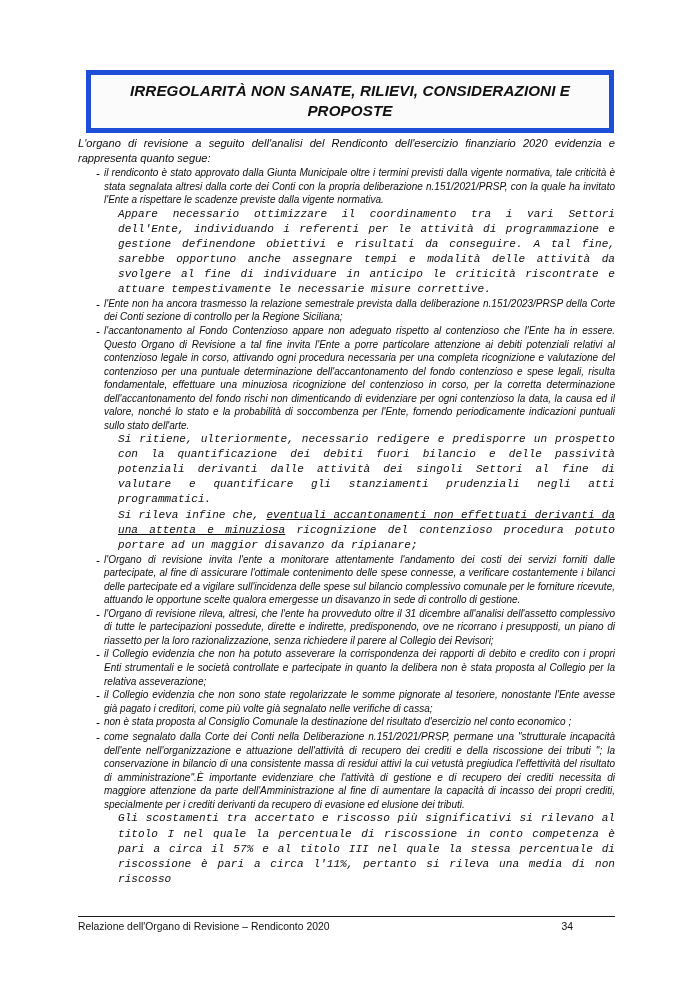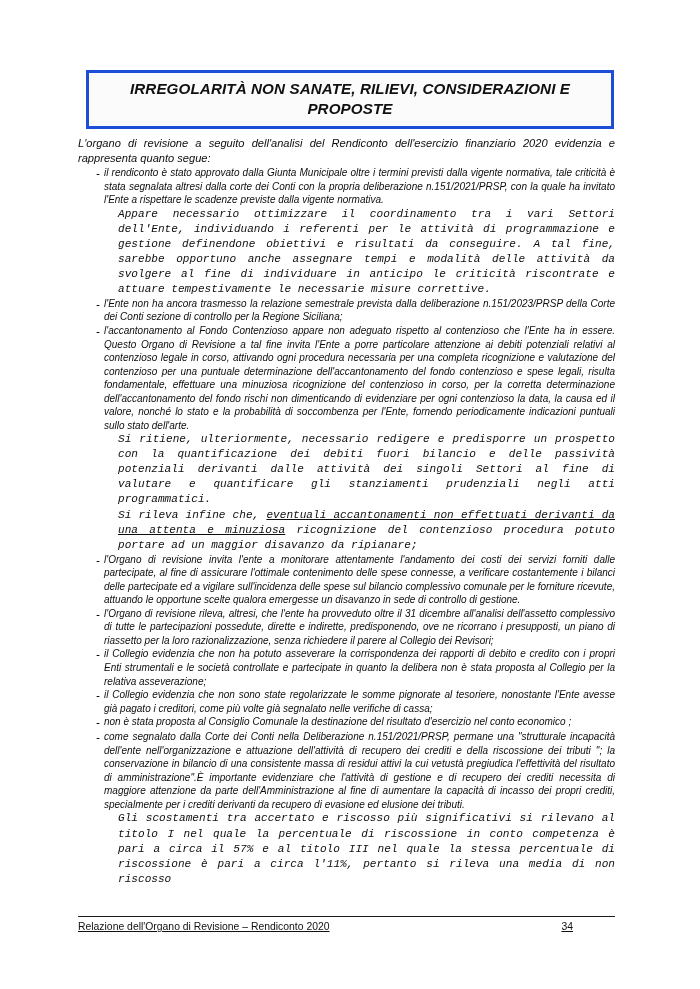--- a/index.html
+++ b/index.html
@@ -23,21 +23,21 @@
     background: #ffffff;
   }
 
   
   .title-banner {
     position: absolute;
     left: 86px;
     top: 70px;
     width: 528px;
     box-sizing: border-box;
-    border: 3px solid #1d4ed8;
+    border: 5px solid #1d4ed8;
     background: #fbfbfb;
     padding: 6px 8px 7px 8px;
     text-align: center;
   }
   .title-banner .title-text {
     display: block;
     font-family: "Liberation Sans", sans-serif;
     font-style: italic;
     font-weight: bold;
     font-size: 15.2px;
@@ -106,21 +106,20 @@
     background: #1a1a1a;
     margin-bottom: 4px;
   }
   .footer-row {
     display: flex;
     justify-content: space-between;
     align-items: flex-start;
     font-size: 10.4px;
     font-style: normal;
     color: #111111;
-    text-decoration: underline;
   }
   .footer-row .fnum { padding-right: 42px; }
 </style>
 </head>
 <body>
 
 <div class="page">
 
   <div class="title-banner">
     <span class="title-text">IRREGOLARITÀ NON SANATE, RILIEVI, CONSIDERAZIONI E PROPOSTE</span>

